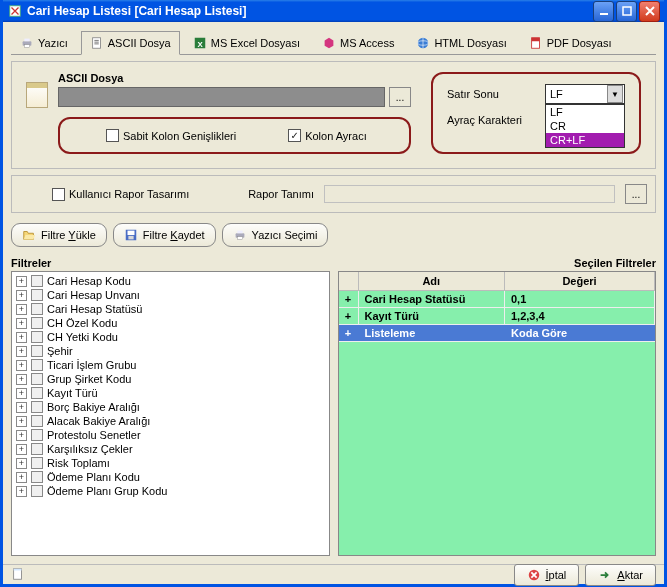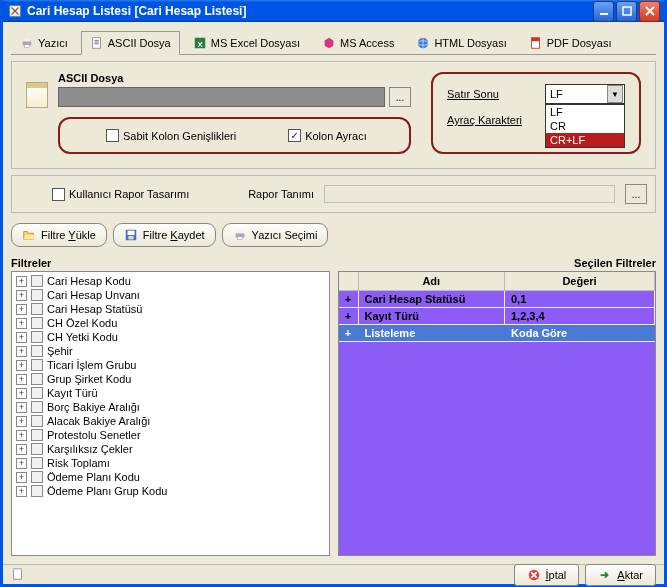--- a/index.html
+++ b/index.html
@@ -158,21 +158,21 @@
     font-size: 10px;
     color: #222;
   }
   .export-right {
     display: flex;
     flex-direction: column;
     gap: 10px;
     min-width: 210px;
   }
   .right-row { display: flex; align-items: center; gap: 8px; }
-  .right-label { width: 90px; text-decoration: underline; }
+  .right-label { width: 90px; }
   .combo-wrap { position: relative; flex: 1; }
   .combo {
     width: 100%;
     height: 20px;
     border: 1px solid #333;
     background: white;
     display: flex;
     align-items: center;
     padding: 0 4px;
   }
@@ -190,21 +190,21 @@
   .dropdown {
     position: absolute;
     top: 20px;
     left: 0;
     right: 0;
     border: 1px solid #333;
     background: white;
     z-index: 10;
   }
   .dropdown-item { padding: 1px 4px; }
-  .dropdown-item.sel { background: #b91c1c; color: white; }
+  .dropdown-item.sel { background: #a21caf; color: white; }
   .report-row {
     display: flex;
     align-items: center;
     gap: 10px;
     padding: 8px;
     border: 1px solid #bbb;
   }
   .label1 { width: 130px; }
   .label2 { width: 105px; text-align: right; }
   .report-input {
@@ -272,21 +272,21 @@
     color: #333;
   }
   .tree-check {
     width: 12px; height: 12px;
     border: 1px solid #888;
     background: #f0f0f0;
   }
   .selected-grid {
     flex: 1;
     border: 1px solid #888;
-    background: #8b5cf6;
+    background: #86efac;
     overflow: hidden;
     display: flex;
     flex-direction: column;
   }
   .grid-header {
     display: flex;
     background: #ece9d8;
     border-bottom: 1px solid #bbb;
   }
   .grid-header > div {

